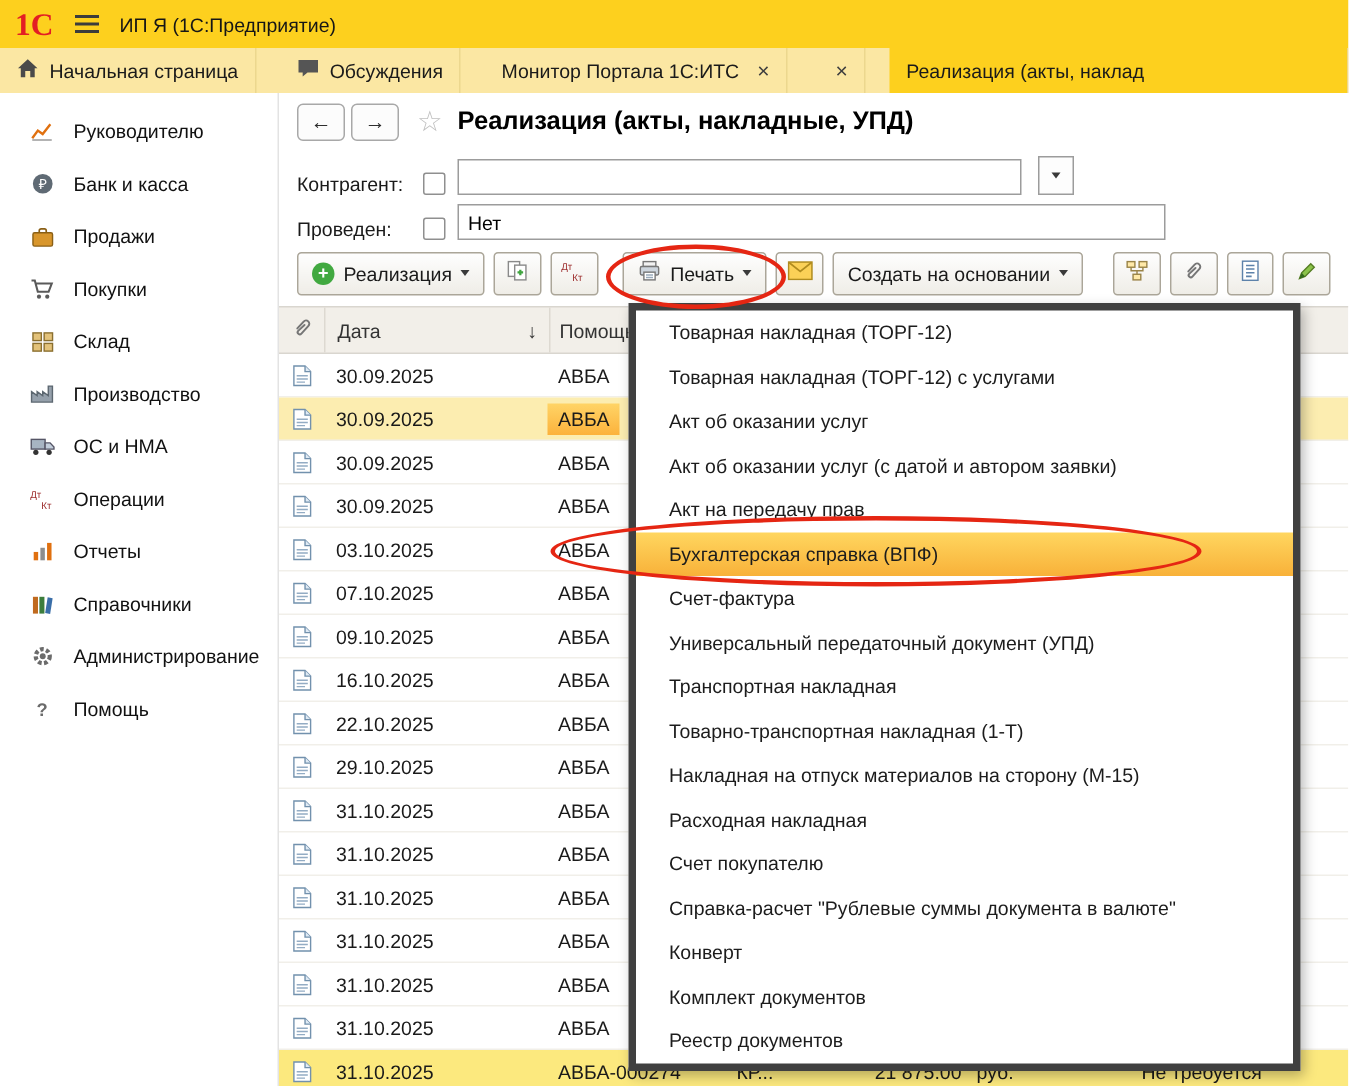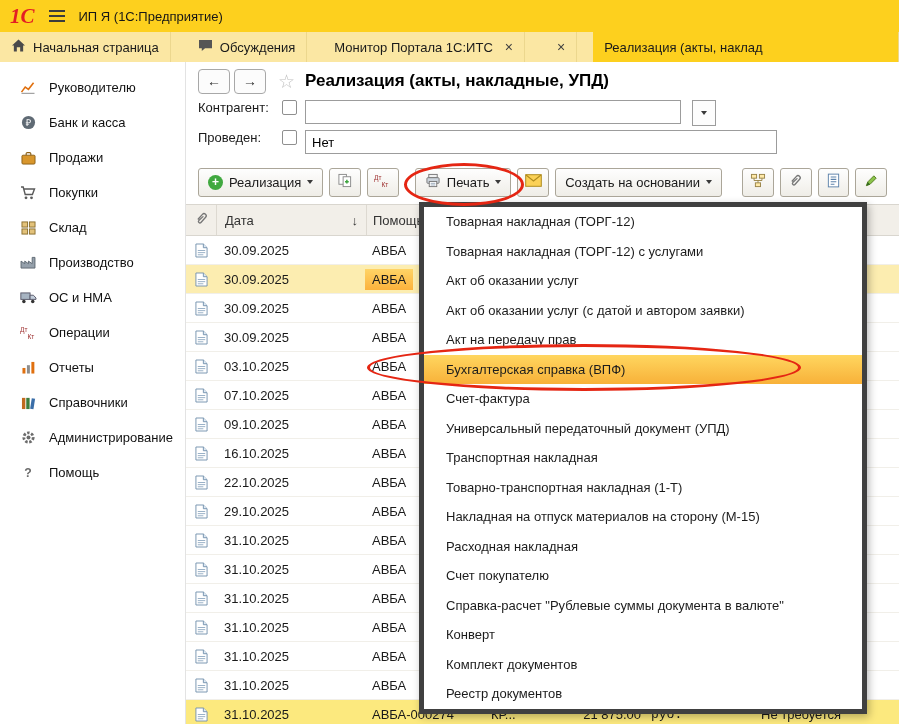--- a/index.html
+++ b/index.html
@@ -1,21 +1,21 @@
 <!DOCTYPE html>
 <html><head>
 <meta charset="utf-8">
 <style>
   html,body{margin:0;padding:0;}
   body{width:899px;height:724px;overflow:hidden;font-family:"Liberation Sans",sans-serif;font-size:13px;color:#1a1a1a;background:#fff;}
   .app{width:899px;height:724px;display:flex;flex-direction:column;}
 
   
   .titlebar{height:32px;background:#fdd01e;display:flex;align-items:center;padding:0 10px;gap:14px;flex:none;}
-  .logo{color:#e31e24;font-weight:bold;font-style:italic;font-size:21px;font-family:"Liberation Serif",serif;line-height:1;}
+  .logo{color:#e31e24;font-weight:bold;font-size:21px;font-family:"Liberation Serif",serif;line-height:1;}
   .burger{display:inline-block;}
   .burger i{display:block;width:16px;height:2px;background:#3c3c3c;margin:3px 0;}
   .tb-title{font-size:13px;color:#161616;}
 
   
   .tabbar{height:30px;background:#fbe7a3;display:flex;flex:none;overflow:hidden;gap:16px;}
   .tab{display:flex;align-items:center;gap:7px;padding:0 11px;border-right:1px solid #ecd78e;white-space:nowrap;cursor:default;}
   .tab.active{background:#fdd01e;}
   .tab:last-child{flex:1;min-width:0;overflow:hidden;}
   .tab-close{margin-left:5px;color:#3f3f3f;font-size:14px;line-height:1;}
@@ -28,21 +28,21 @@
 
   .main{flex:1;min-width:0;position:relative;background:#fff;overflow:hidden;}
 
   
   .nav-row{height:38px;display:flex;align-items:center;padding:0 12px;}
   .nav-btn{width:30px;height:23px;border:1px solid #a8a8a8;border-radius:4px;background:#fcfcfc;display:flex;align-items:center;justify-content:center;font-size:14px;color:#2e2e2e;margin-right:4px;}
   .star{color:#c0c0c0;font-size:19px;margin:0 10px 0 8px;}
   .page-title{font-size:17px;font-weight:600;color:#000;}
 
   
-  .filter-row{height:30px;display:flex;align-items:flex-start;padding:0 12px;gap:8px;}
+  .filter-row{height:30px;display:flex;align-items:flex-end;padding:0 12px;gap:8px;}
   .filter-label{width:76px;flex:none;}
   .checkbox{width:13px;height:13px;border:1px solid #8f8f8f;border-radius:2px;background:#fff;flex:none;}
   .fld{height:22px;border:1px solid #9c9c9c;background:#fff;font-family:"Liberation Sans",sans-serif;font-size:13px;padding:0 6px;}
   .fld.kontragent{width:362px;}
   .fld.proveden{width:458px;}
   .combo-btn{width:22px;height:24px;border:1px solid #9c9c9c;background:#fdfdfd;display:flex;align-items:center;justify-content:center;margin-left:3px;}
   .caret{width:0;height:0;border-left:3.5px solid transparent;border-right:3.5px solid transparent;border-top:4.5px solid #3a3a3a;display:inline-block;}
 
   
   .toolbar{height:44px;display:flex;align-items:center;padding:0 12px;gap:6px;}
@@ -59,21 +59,21 @@
   .th-number{flex:1;padding-left:6px;}
   .row{height:29px;display:flex;align-items:center;border-bottom:1px solid #f1efe9;box-sizing:border-box;}
   .row-icon{width:30px;display:flex;justify-content:center;flex:none;}
   .cell-date{width:150px;padding-left:8px;flex:none;box-sizing:border-box;}
   .cell-number{padding-left:6px;flex:none;width:125px;box-sizing:border-box;white-space:nowrap;}
   .row.selected{background:#fcedb0;}
   .row.selected .num-chip{background:linear-gradient(#ffd466,#fcb23c);padding:3px 7px;margin-left:-7px;}
   .row.bottom{background:#fce97e;border-bottom:none;}
   .cell-cp{width:75px;flex:none;white-space:nowrap;}
   .cell-sum{width:75px;flex:none;text-align:right;white-space:nowrap;}
-  .cell-cur{width:50px;flex:none;padding-left:10px;box-sizing:border-box;font-family:Liberation Mono, monospace;}
+  .cell-cur{width:50px;flex:none;padding-left:10px;box-sizing:border-box;}
   .cell-status{margin-left:70px;white-space:nowrap;}
 
   
   .print-menu{position:absolute;left:233px;top:140px;width:438px;background:#fff;border:5px solid #404040;box-shadow:2px 3px 8px rgba(0,0,0,.28);z-index:5;}
   .menu-item{height:29.5px;display:flex;align-items:center;padding-left:22px;color:#1c1c1c;white-space:nowrap;box-sizing:border-box;}
   .menu-item.hl{background:linear-gradient(#ffd65f,#f8b139);}
 
   
   .oval{position:absolute;border:3px solid #e52613;border-radius:50%;z-index:10;pointer-events:none;}
   .oval-print{left:218px;top:101px;width:114px;height:37px;}

